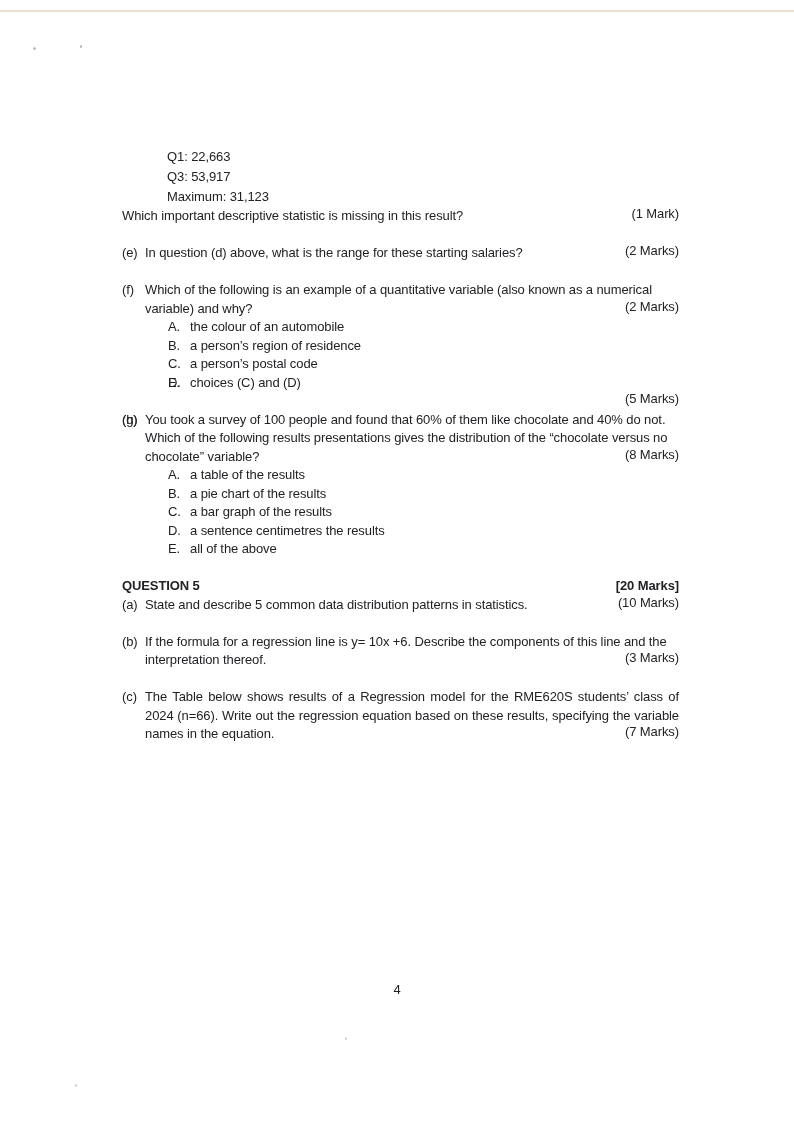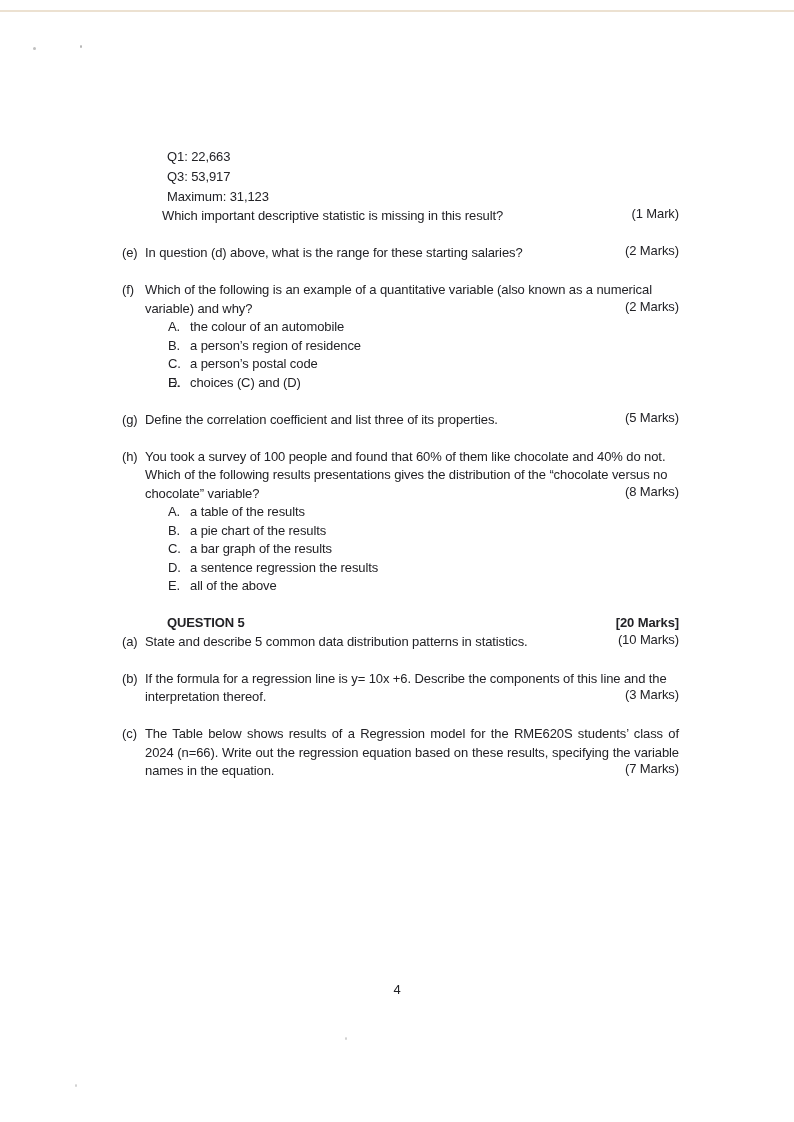--- a/index.html
+++ b/index.html
@@ -20,30 +20,30 @@
   .speck2 { left: 80px; top: 45px; width: 2px; height: 3px; opacity: .65; }
   .speck3 { left: 345px; top: 1037px; width: 2px; height: 3px; opacity: .4; }
   .speck4 { left: 75px; top: 1084px; width: 2px; height: 3px; opacity: .4; }
 
   .content {
     position: absolute; left: 122px; top: 147px; width: 557px;
     font-size: 13px; line-height: 18.5px; letter-spacing: -0.1px;
   }
   .block { margin-bottom: 18.5px; }
   .stats { padding-left: 45px; line-height: 20px; }
-  .qline { position: relative; margin-left: 40px; }
+  .qline { position: relative; }
   .q { position: relative; padding-left: 23px; }
   .qlabel { position: absolute; left: 0; top: 0; }
   .marks { position: absolute; right: 0; bottom: 2px; white-space: nowrap; }
   .options { padding-left: 46px; margin-top: 0; }
   .opt { position: relative; padding-left: 22px; }
   .optletter { position: absolute; left: 0; top: 0; }
   .bold { font-weight: normal; }
   .justify { text-align: justify; }
-  .q5-heading { display: flex; justify-content: space-between; font-weight: bold; margin-left: 45px; }
+  .q5-heading { display: flex; justify-content: space-between; font-weight: bold; }
   .page-num {
     position: absolute; left: 0; top: 982px; width: 794px;
     text-align: center; font-size: 13px; color: #222226;
   }
 </style>
 </head>
 <body>
 
 <div class="scan-line-top"></div>
 <div class="speck speck1"></div>
@@ -95,21 +95,20 @@
       </div>
       <div class="opt">
         <span class="optletter">E.</span>
         <span>choices (C) and (D)</span>
       </div>
     </div>
   </div>
 
   <div class="block q">
     <span class="qlabel">(g)</span>
-    <span>Define the correlation coefficient and list three of its properties.</span>
     <span class="marks">(5 Marks)</span>
   </div>
 
   <div class="block">
     <div class="q">
       <span class="qlabel">(h)</span>
       <span>You took a survey of 100 people and found that 60% of them like chocolate and 40% do not. Which of the following results presentations gives the distribution of the “chocolate versus no chocolate” variable?</span>
       <span class="marks">(8 Marks)</span>
     </div>
     <div class="options">
@@ -120,21 +119,21 @@
       <div class="opt">
         <span class="optletter">B.</span>
         <span>a pie chart of the results</span>
       </div>
       <div class="opt">
         <span class="optletter">C.</span>
         <span>a bar graph of the results</span>
       </div>
       <div class="opt">
         <span class="optletter">D.</span>
-        <span>a sentence regression the results</span>
+        <span>a sentence centimetres the results</span>
       </div>
       <div class="opt">
         <span class="optletter">E.</span>
         <span>all of the above</span>
       </div>
     </div>
   </div>
 
   <div>
     <div class="q5-heading">

